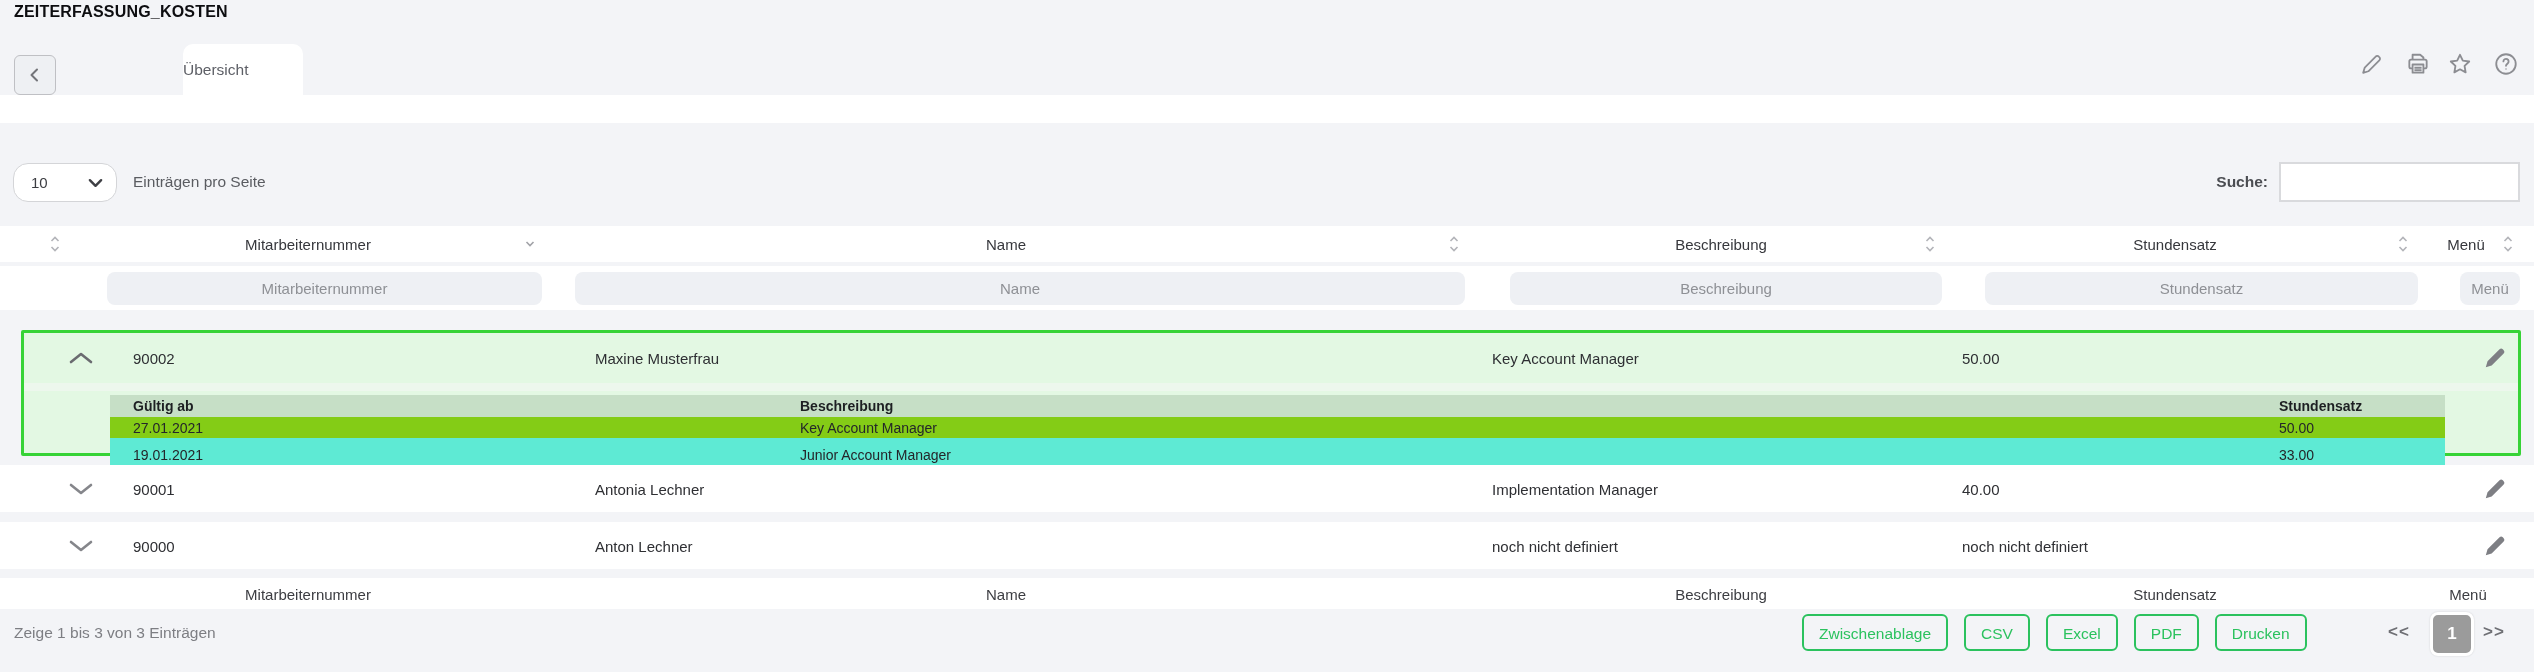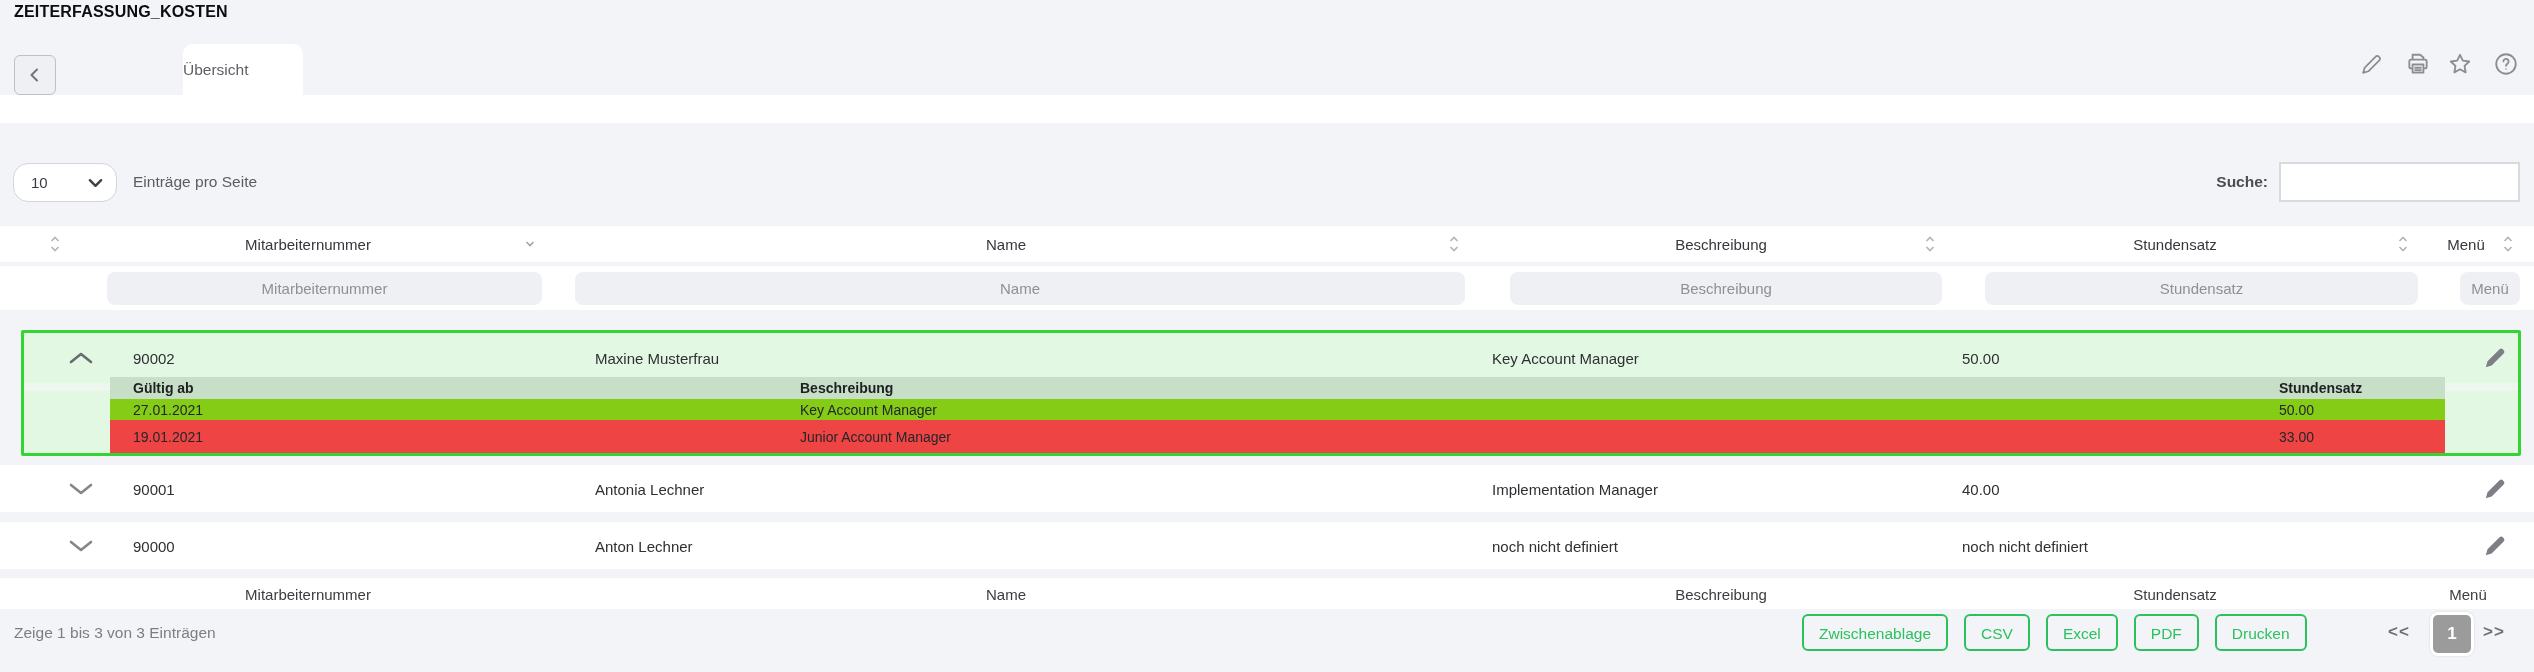--- a/index.html
+++ b/index.html
@@ -31,24 +31,24 @@
   .filter::placeholder{color:#8e9095;opacity:1;}
   .row{left:0;width:2534px;height:47px;background:#ffffff;}
   .cell{position:absolute;top:50%;transform:translateY(-50%);white-space:nowrap;font-size:15px;color:#2e2f33;}
   .chev{position:absolute;left:68px;top:50%;transform:translateY(-50%);line-height:0;cursor:pointer;}
   .pencil{position:absolute;left:2482px;top:50%;transform:translateY(-50%);line-height:0;cursor:pointer;}
   
   .sel-box{left:21px;top:330px;width:2500px;height:126px;box-sizing:border-box;border:3px solid #36d336;
            border-radius:2px;background:#e3f8e3;}
   .sel-main{position:absolute;left:0;top:0;width:100%;height:50px;}
   .sel-band{position:absolute;left:0;top:50px;width:100%;height:8px;background:#edf7ed;}
-  .detail{position:absolute;left:86px;top:44px;width:2335px;}
+  .detail{position:absolute;left:86px;top:62px;width:2335px;}
   .detail-hrow{position:relative;height:22px;background:#c6dfc6;}
   .detail-row1{position:relative;height:21px;background:#84cc16;}
-  .detail-row2{position:relative;height:33px;background:#ef4444;}
+  .detail-row2{position:relative;height:33px;background:#5eead4;}
   .dcell{position:absolute;top:50%;transform:translateY(-50%);font-size:14px;color:#24262a;white-space:nowrap;}
   .dhead{font-weight:bold;color:#1d1f22;}
   
   .tfoot{left:0;top:578px;width:2534px;height:31px;background:#ffffff;}
   .tf{position:absolute;top:50%;transform:translate(-50%,-50%);color:#3c3d42;font-size:15px;white-space:nowrap;}
   .info{left:14px;top:624px;color:#7d7e83;font-size:15.5px;}
   .exports{left:1802px;top:614px;display:flex;gap:16px;}
   .btn-green{height:37px;border:2px solid #2bc25e;color:#2bc25e;border-radius:6px;background:transparent;
              padding:9px 15px;font-family:"Liberation Sans",sans-serif;font-size:15.5px;cursor:pointer;box-sizing:border-box;}
   .pg-arrow{top:622px;color:#6f7075;font-size:17px;font-weight:bold;cursor:pointer;letter-spacing:1px;}
@@ -103,21 +103,21 @@
   </div>
 
   <div class="abs page-size">
     <span style="color:#3c3d42;">10</span>
     <span style="line-height:0;">
       <svg width="15" height="10" viewBox="0 0 16 10" fill="none" stroke="#3f4045" stroke-width="2.6" stroke-linecap="round" stroke-linejoin="round">
           <path d="M2 2l6 6 6-6"></path>
         </svg>
     </span>
   </div>
-  <div class="abs page-size-label">Einträge pro Seite</div>
+  <div class="abs page-size-label">Einträgen pro Seite</div>
 
   <div class="abs search-label">Suche:</div>
   <input class="abs search-input" value="" style="">
 
   <div class="abs thead">
     <span class="sort" style="left:55px;">
       <svg width="12" height="22" viewBox="0 0 12 22">
           <path d="M2.5 8 6 4.5 9.5 8" fill="none" stroke="#b3b4b9" stroke-width="1.6"></path>
           <path d="M2.5 14 6 17.5 9.5 14" fill="none" stroke="#b3b4b9" stroke-width="1.6"></path>
         </svg>

